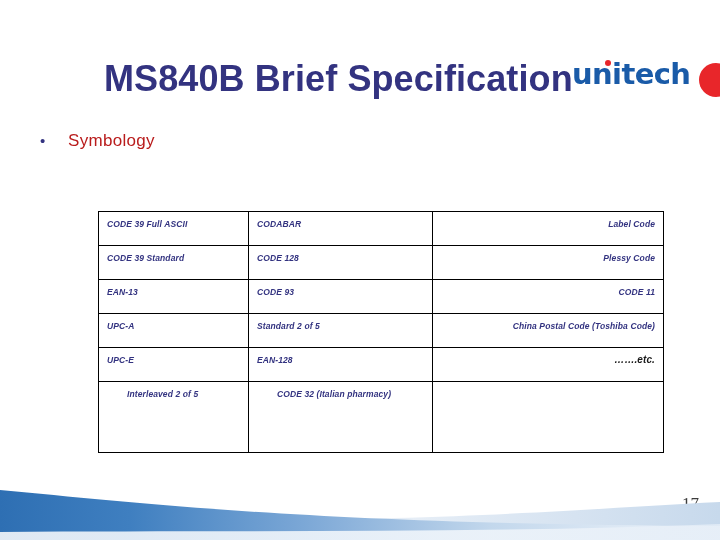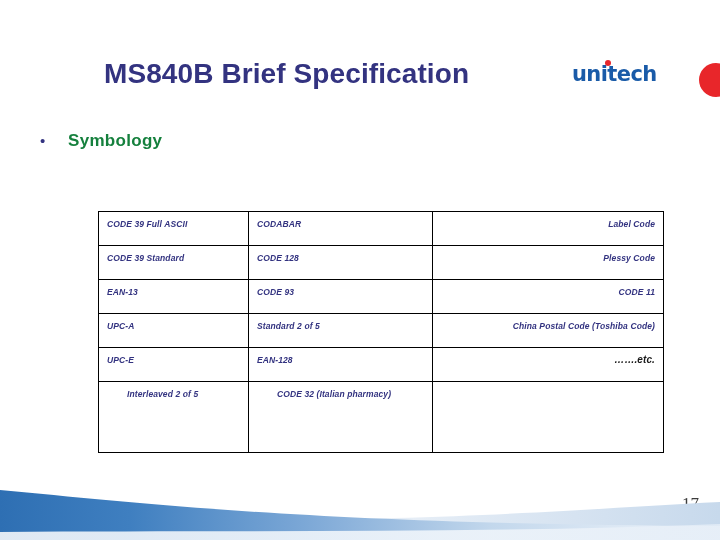--- a/index.html
+++ b/index.html
@@ -30,21 +30,21 @@
     left: 572px;
     top: 57px;
     width: 148px;
     height: 46px;
   }
   .logo-text {
     position: absolute;
     left: 0;
     top: 0;
     font-family: "DejaVu Sans", sans-serif;
-    font-size: 21px;
+    font-size: 29px;
     font-weight: bold;
     letter-spacing: -0.6px;
     color: #1a5ba8;
     line-height: 34px;
   }
   .logo-dot {
     position: absolute;
     left: 33px;
     top: 3px;
     width: 6px;
@@ -61,21 +61,21 @@
     border-radius: 50%;
     background: #e8262a;
   }
 
   
   .slide-title {
     position: absolute;
     left: 104px;
     top: 58px;
     width: 420px;
-    font-size: 28px;
+    font-size: 36px;
     font-weight: bold;
     color: #333380;
     letter-spacing: 0.1px;
     white-space: nowrap;
   }
 
   
   .bullet-row {
     position: absolute;
     left: 40px;
@@ -86,22 +86,22 @@
   .bullet-dot {
     font-size: 15px;
     color: #333380;
     width: 28px;
     display: inline-block;
     text-align: left;
     line-height: 22px;
   }
   .bullet-label {
     font-size: 17px;
-    font-weight: bold;
-    color: #15803d;
+    font-weight: normal;
+    color: #b91c1c;
     letter-spacing: 0.3px;
     line-height: 22px;
   }
 
   
   .symbology-table {
     position: absolute;
     left: 98px;
     top: 211px;
     width: 514px;

